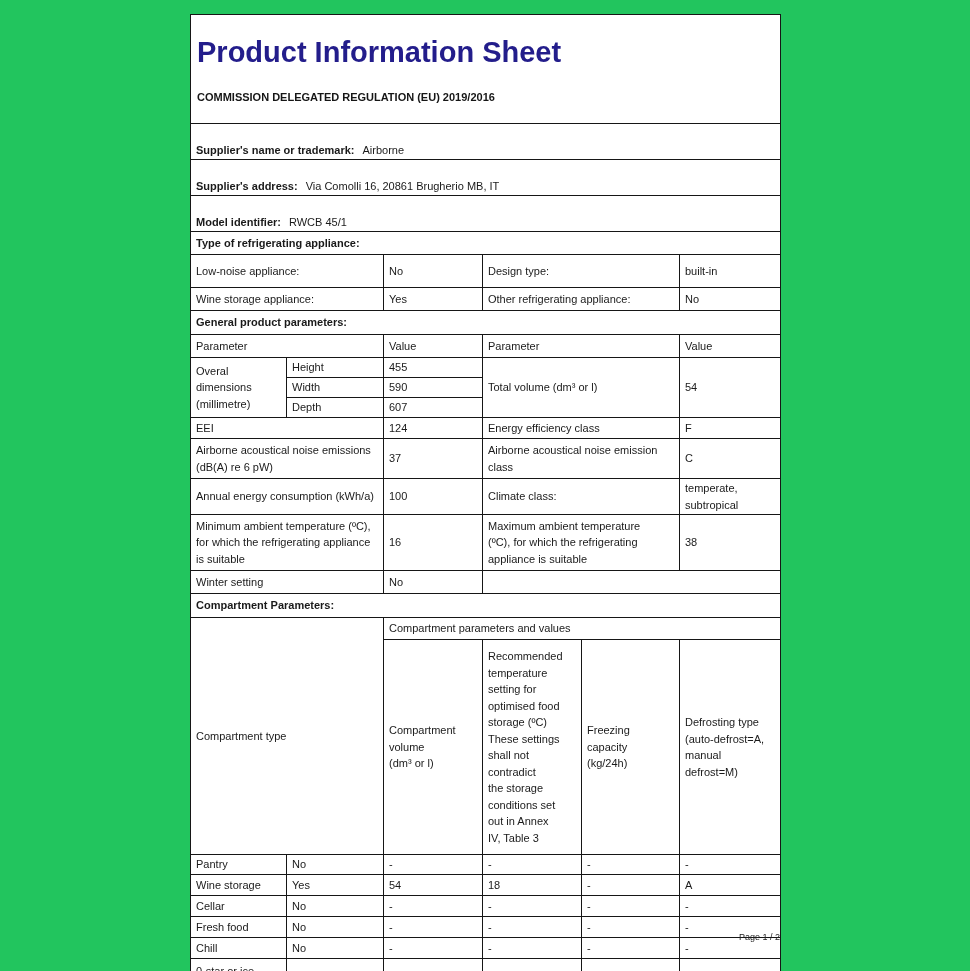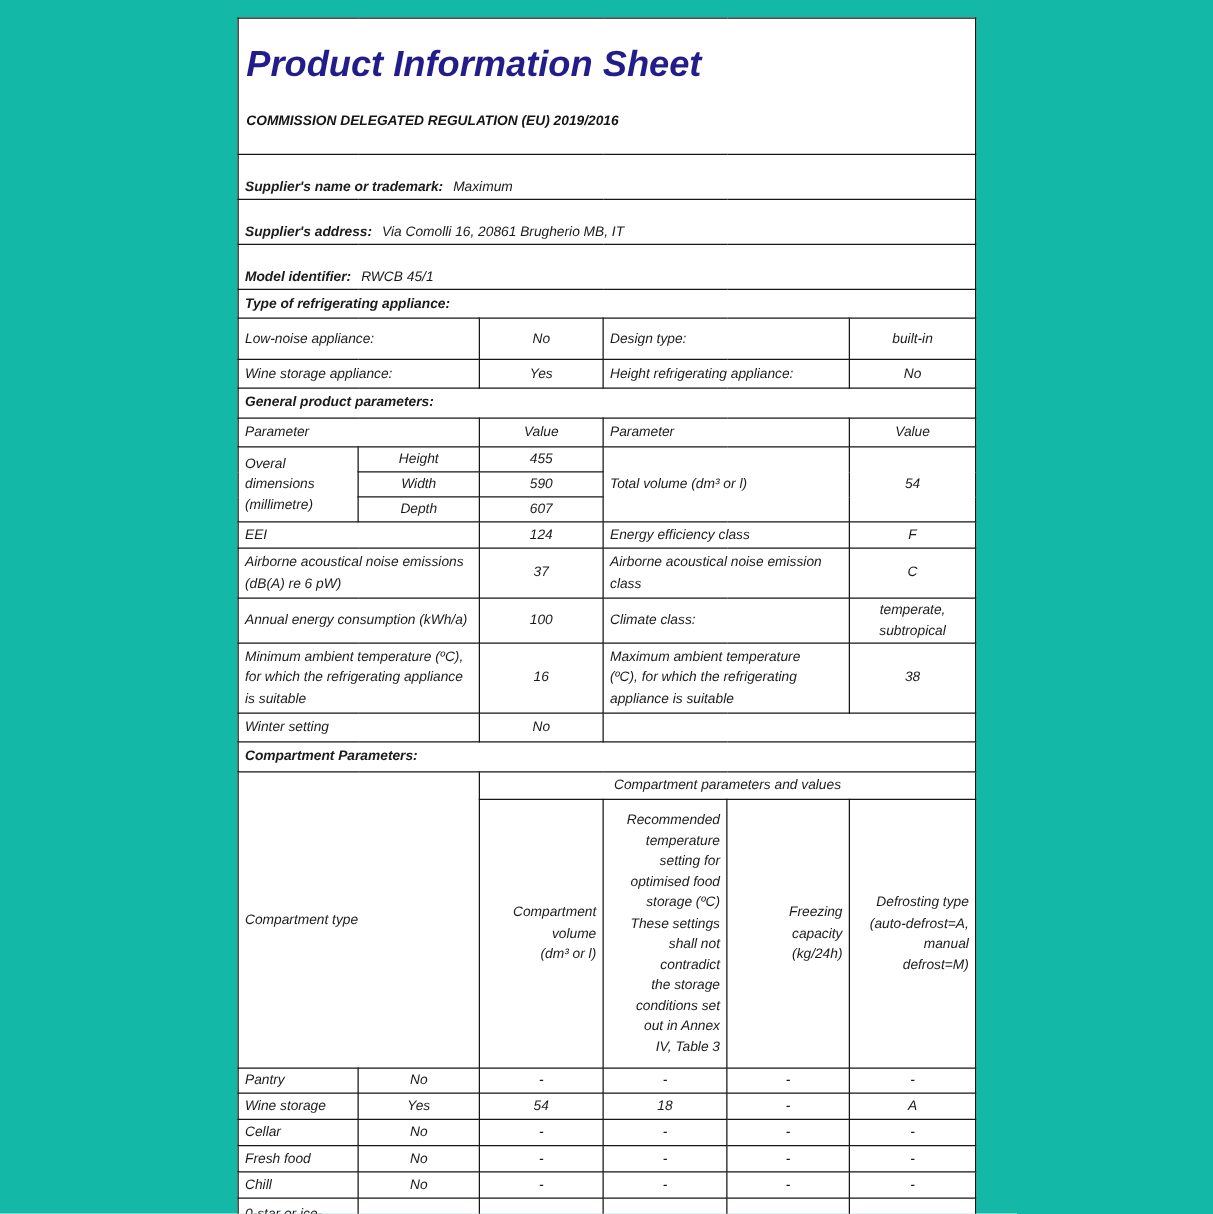--- a/index.html
+++ b/index.html
@@ -3,60 +3,60 @@
 <meta charset="utf-8">
 <style>
   html, body { margin: 0; padding: 0; }
   body {
     width: 970px; height: 971px;
     background: #ffffff;
     font-family: "Liberation Sans", sans-serif;
     color: #1a1a1a;
     position: relative;
   }
-  .page { position: absolute; left: 0; top: 0; width: 970px; height: 971px; background: #14b8a6; font-style: italic; }
+  .page { position: absolute; left: 0; top: 0; width: 970px; height: 971px; background: #22c55e; }
   .sheet {
     position: absolute; left: 190px; top: 14px; width: 590px;
   }
   table.doc {
     border-collapse: collapse;
     table-layout: fixed;
     width: 590px;
     background: #fff;
   }
   table.doc td {
     border: 1.5px solid #161616;
     font-size: 11px;
     line-height: 1.5;
     vertical-align: middle;
     padding: 1px 5px;
     overflow: hidden;
     white-space: pre-line;
   }
-  td.center { text-align: center; padding: 1px 2px; }
+  td.center { padding: 1px 2px; }
   td.sec { font-weight: bold; }
   td.thick-b { border-bottom-width: 3px; }
   .b { font-weight: bold; }
   .title-cell { padding: 4px 6px 2px 6px !important; vertical-align: top !important; }
   .doc-title {
     color: #231d8b;
     font-size: 29px;
     font-weight: bold;
     letter-spacing: 0px;
     line-height: 1.15;
   }
   .doc-subtitle {
     color: #161616;
     font-size: 11px;
     font-weight: bold;
     margin-top: 6px;
     line-height: 1.2;
   }
   .gap { display: inline-block; width: 8px; }
-  td.tall-head { text-align: right; line-height: 1.57; padding: 2px 3px; }
+  td.tall-head { text-align: left; line-height: 1.57; padding: 2px 3px; }
   .page-footer {
     position: absolute;
     left: 190px; top: 930px;
     width: 590px;
     text-align: right;
     font-size: 9px;
     color: #222;
     padding-top: 2px;
   }
 </style>
@@ -78,21 +78,21 @@
       <tbody>
           <tr style="height:70px">
         <td colspan="6" class="title-cell">
           <div class="doc-title">Product Information Sheet</div>
           <div class="doc-subtitle">COMMISSION DELEGATED REGULATION (EU) 2019/2016</div>
         </td>
       </tr>
 
       <tr style="height:28px">
         <td colspan="6" class="thick-b">
-          <span class="b">Supplier's name or trademark:</span><span class="gap"></span><span>Maximum</span>
+          <span class="b">Supplier's name or trademark:</span><span class="gap"></span><span>Airborne</span>
         </td>
       </tr>
 
       <tr style="height:28px">
         <td colspan="6">
           <span class="b">Supplier's address:</span><span class="gap"></span><span>Via Comolli 16, 20861 Brugherio MB, IT</span>
         </td>
       </tr>
 
       <tr style="height:29px">
@@ -107,21 +107,21 @@
 
       <tr style="height:33px">
         <td colspan="2">Low-noise appliance:</td>
         <td class="center">No</td>
         <td colspan="2">Design type:</td>
         <td class="center">built-in</td>
       </tr>
       <tr style="height:23px">
         <td colspan="2">Wine storage appliance:</td>
         <td class="center">Yes</td>
-        <td colspan="2">Height refrigerating appliance:</td>
+        <td colspan="2">Other refrigerating appliance:</td>
         <td class="center">No</td>
       </tr>
 
       <tr style="height:24px">
         <td colspan="6" class="sec">General product parameters:</td>
       </tr>
 
       <tr style="height:23px">
         <td colspan="2">Parameter</td>
         <td class="center">Value</td>
@@ -268,13 +268,14 @@
         <td class="center">No</td>
         <td class="center">-</td>
         <td class="center">-</td>
         <td class="center">-</td>
         <td class="center">-</td>
       </tr>
     </tbody>
       </table>
   </div>
 
+  <div class="page-footer">Page 1 / 2</div>
 </div>
 
 </body></html>

